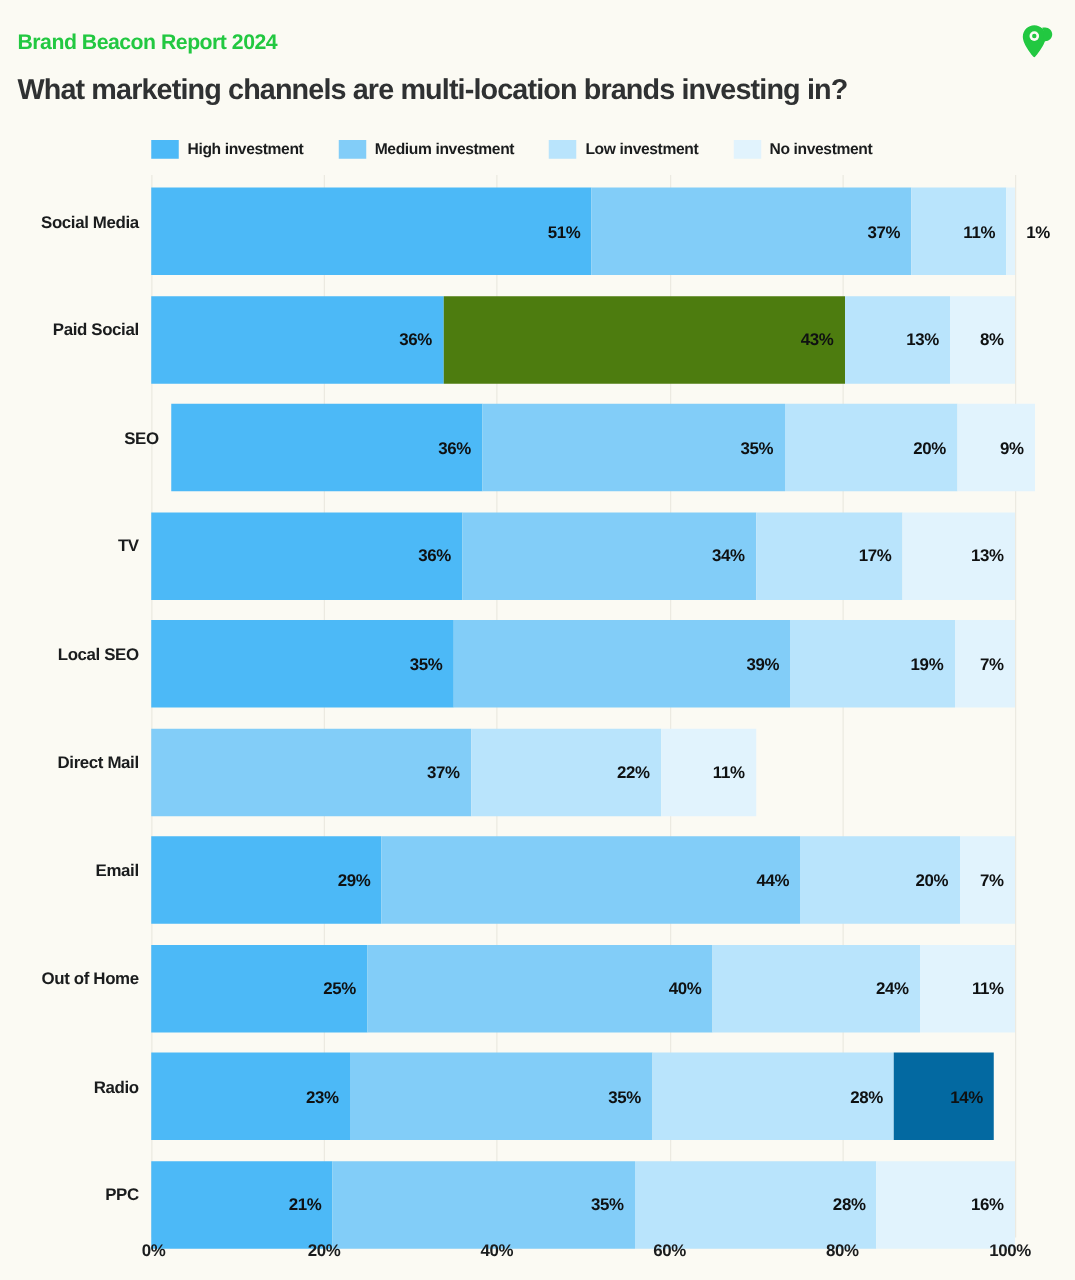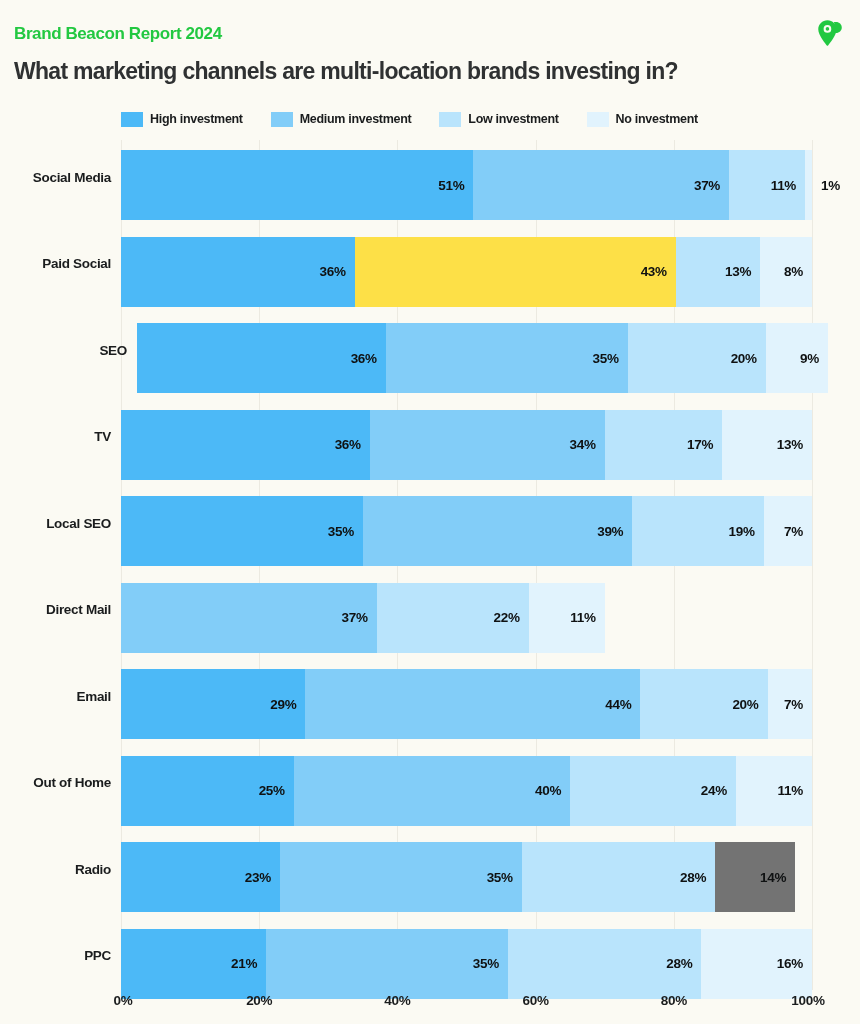--- a/index.html
+++ b/index.html
@@ -278,21 +278,21 @@
               <span class="seg-label outside">1%</span>
             </div>
           </div>
         </div>
         <div class="row" style="top: 88.5px;">
           <div class="row-label">Paid Social</div>
           <div class="bar">
             <div class="seg" style="width: 248.76px; background: rgb(76, 185, 247);">
               <span class="seg-label">36%</span>
             </div>
-            <div class="seg" style="width: 342px; background: #fde047;">
+            <div class="seg" style="width: 342px; background: #4d7c0f;">
               <span class="seg-label">43%</span>
             </div>
             <div class="seg" style="width: 89.83px; background: rgb(185, 228, 252);">
               <span class="seg-label">13%</span>
             </div>
             <div class="seg" style="width: 55.28px; background: rgb(225, 243, 253);">
               <span class="seg-label">8%</span>
             </div>
           </div>
         </div>
@@ -400,21 +400,21 @@
           <div class="bar">
             <div class="seg" style="width: 158.93px; background: rgb(76, 185, 247);">
               <span class="seg-label">23%</span>
             </div>
             <div class="seg" style="width: 241.85px; background: rgb(130, 205, 248);">
               <span class="seg-label">35%</span>
             </div>
             <div class="seg" style="width: 193.48px; background: rgb(185, 228, 252);">
               <span class="seg-label">28%</span>
             </div>
-            <div class="seg" style="width: 80px; background: #737373;">
+            <div class="seg" style="width: 80px; background: #0369a1;">
               <span class="seg-label">14%</span>
             </div>
           </div>
         </div>
         <div class="row" style="top: 780.5px;">
           <div class="row-label">PPC</div>
           <div class="bar">
             <div class="seg" style="width: 145.11px; background: rgb(76, 185, 247);">
               <span class="seg-label">21%</span>
             </div>

